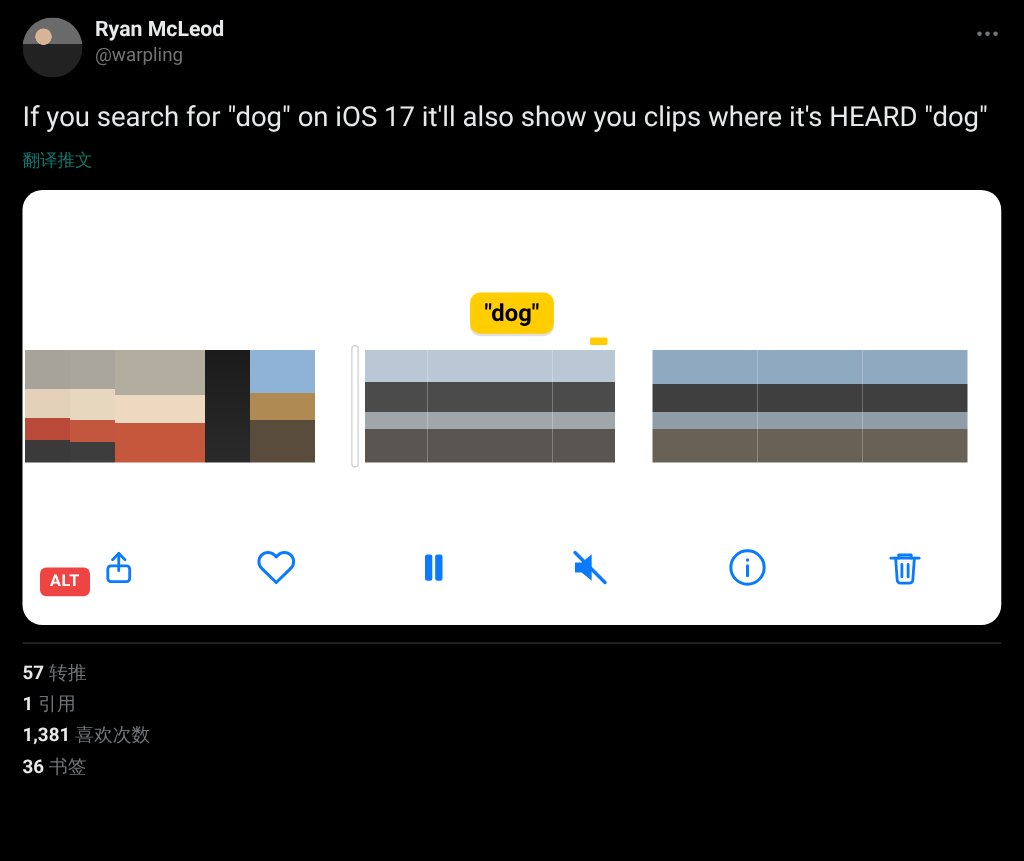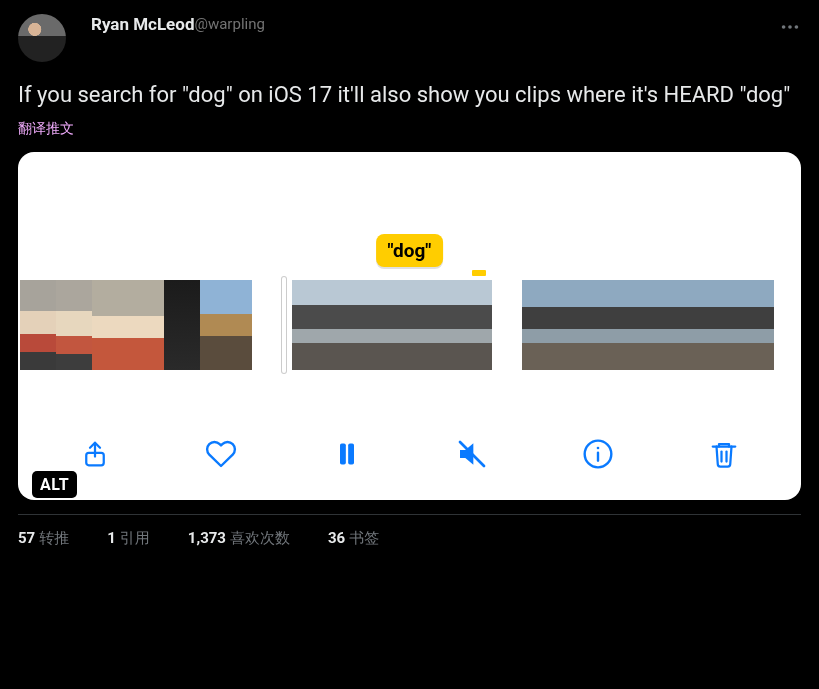--- a/index.html
+++ b/index.html
@@ -12,26 +12,26 @@
     overflow: hidden;
   }
   .tweet { padding: 14px 18px 10px 18px; }
   .header { display: flex; align-items: flex-start; gap: 10px; }
   .avatar {
     width: 48px; height: 48px; border-radius: 50%;
     background: radial-gradient(circle at 35% 32%, #d8b496 0 14%, transparent 15%),
                 linear-gradient(180deg, #6a6a6a 0 45%, #222 45% 100%);
     flex-shrink: 0;
   }
-  .name-block { display: flex; flex-direction: row; line-height: 1.2; margin-left: 15px; }
+  .name-block { display: flex; flex-direction: column; line-height: 1.2; }
   .display-name { font-weight: 700; font-size: 17px; color: #e7e9ea; }
   .handle { color: #737373; font-size: 15px; margin-top: 1px; }
   .more { margin-left: auto; color: #71767b; cursor: pointer; padding-top: 2px; }
   .tweet-text { margin-top: 18px; font-size: 22px; line-height: 1.35; color: #e7e9ea; }
-  .translate-link { color: #f0abfc; font-size: 14px; margin-top: 10px; display: inline-block; cursor: pointer; }
+  .translate-link { color: #0f766e; font-size: 14px; margin-top: 10px; display: inline-block; cursor: pointer; }
   .media-card {
     margin-top: 14px; background: #fff; border-radius: 16px; overflow: hidden;
     position: relative; height: 348px;
   }
   .dog-tag {
     position: absolute; left: 50%; transform: translateX(-50%);
     top: 82px; background: #ffcd00; color: #000; font-weight: 700;
     font-size: 19px; padding: 5px 12px; border-radius: 8px;
     box-shadow: 0 2px 0 rgba(0,0,0,.12);
   }
@@ -59,28 +59,28 @@
     background: #fff; border-radius: 3px; box-shadow: 0 0 0 1px rgba(0,0,0,.2);
   }
   .group-b { position: relative; padding-left: 10px; }
   .toolbar {
     position: absolute; left: 0; right: 0; bottom: 28px;
     display: flex; justify-content: space-around; align-items: center;
     padding: 0 14px;
   }
   .tb-btn { color: #0a7aff; cursor: pointer; width: 40px; height: 36px; display:flex; align-items:center; justify-content:center; }
   .alt-badge {
-    position: absolute; left: 14px; bottom: 2px;
-    background: #000000; color: #fff; font-size: 16px; font-weight: 700;
+    position: absolute; left: 14px; bottom: 23px;
+    background: #ef4444; color: #fff; font-size: 13px; font-weight: 700;
     padding: 4px 8px; border-radius: 5px; letter-spacing: .5px;
   }
   .meta { margin-top: 14px; color: #71767b; font-size: 15px; }
   .meta b { color: #e7e9ea; font-weight: 700; }
   .divider { border: none; border-top: 1px solid #2f3336; margin: 14px 0 0 0; }
-  .stats { display: flex; gap: 38px; padding: 14px 0 6px 0; font-size: 15px; color: #71767b; }
+  .stats { display: flex; gap: 6px; padding: 14px 0 6px 0; font-size: 15px; color: #71767b; flex-direction: column; }
   .stats b { color: #e7e9ea; font-weight: 700; margin-right: 4px; }
   svg { display: block; }
 </style>
 </head>
 <body>
 
 <div class="tweet">
 
   <div class="header">
     <div class="avatar"></div>
@@ -176,17 +176,17 @@
 
     <div class="alt-badge">ALT</div>
   </div>
 
 
   <hr class="divider">
 
   <div class="stats">
     <span><b>57</b><span>转推</span></span>
     <span><b>1</b><span>引用</span></span>
-    <span><b>1,373</b><span>喜欢次数</span></span>
+    <span><b>1,381</b><span>喜欢次数</span></span>
     <span><b>36</b><span>书签</span></span>
   </div>
 
 </div>
 
 </body></html>

